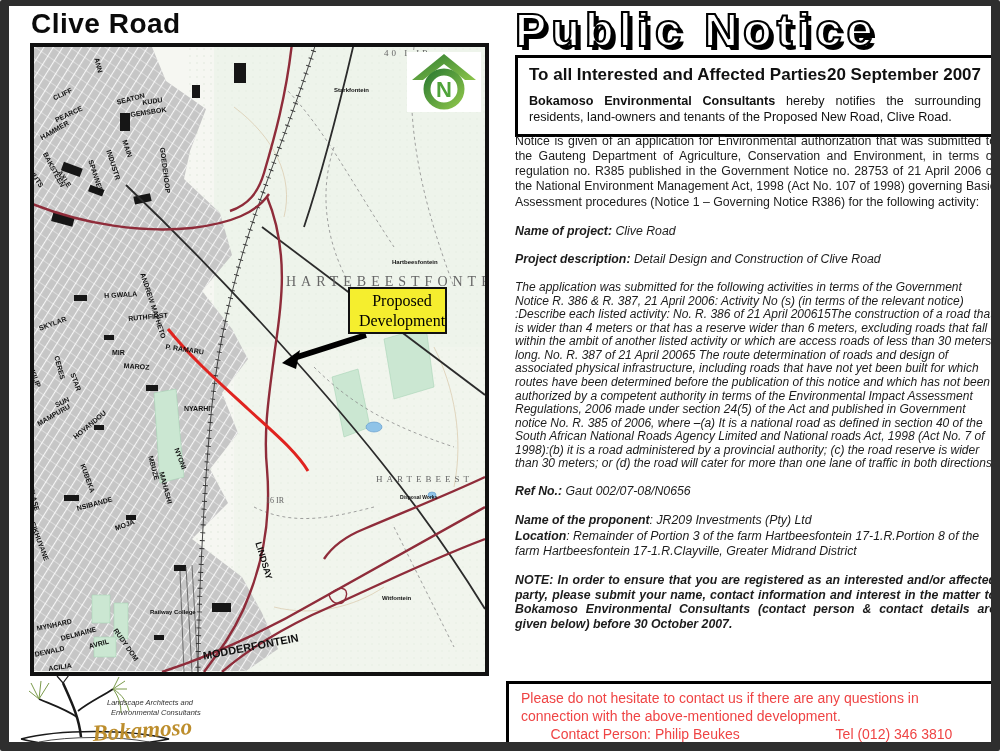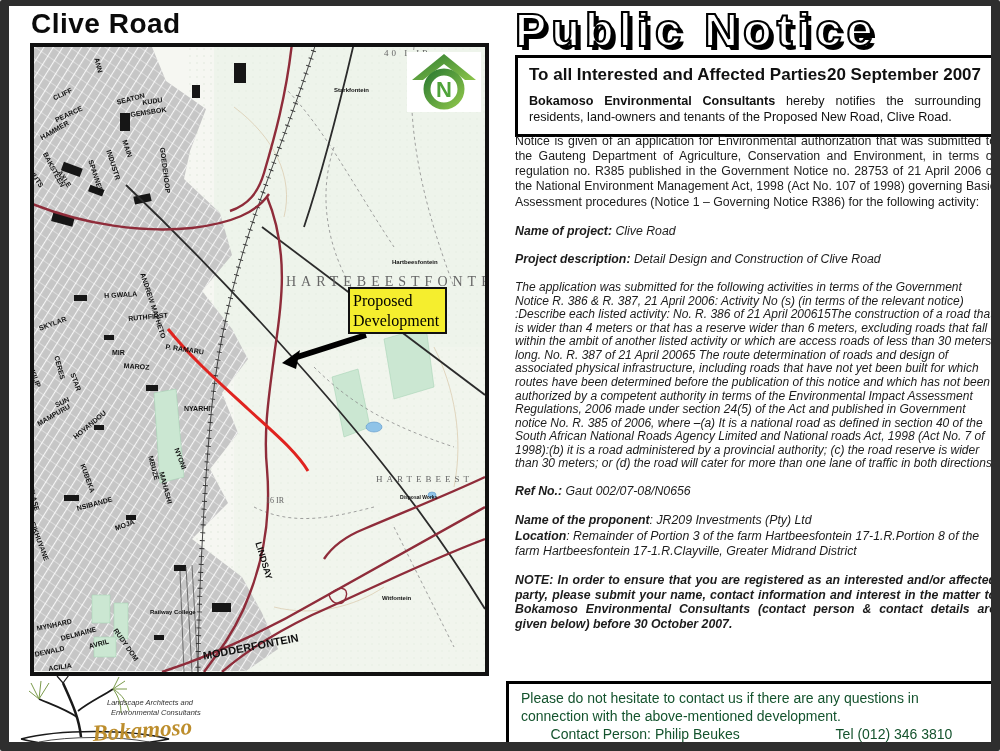--- a/index.html
+++ b/index.html
@@ -10,41 +10,41 @@
 
   
   #map-title{position:absolute;left:22px;top:2px;font-size:28px;font-weight:bold;color:#0b0b0b;letter-spacing:.5px;}
   #map-box{position:absolute;left:21px;top:37px;width:459px;height:633px;border:4px solid #111;background:#f6f7f2;}
   #map-inner{position:relative;width:451px;height:625px;overflow:hidden;}
   #map-svg{position:absolute;left:0;top:0;}
   #map-labels{position:absolute;left:0;top:0;width:100%;height:100%;}
   .map-label{position:absolute;font-size:7px;font-weight:bold;color:#111;transform-origin:left top;white-space:nowrap;line-height:1;}
   .map-label.serif{font-family:"Liberation Serif",serif;font-weight:normal;}
   #callout{position:absolute;left:314px;top:240px;width:99px;height:47px;background:#f5ee2e;border:2px solid #111;
-           display:flex;flex-direction:column;justify-content:center;padding-left:3px;
-           font-family:"Liberation Serif",serif;font-size:16px;color:#000;line-height:1.2;}
+           display:flex;flex-direction:column;justify-content:center;padding-left:9px;
+           font-family:"Liberation Serif",serif;font-size:16px;color:#000;line-height:1.2;align-items:center;}
   #n-logo{position:absolute;right:4px;top:5px;width:74px;height:60px;background:#fff;}
   #bok-logo{position:absolute;left:10px;top:667px;width:250px;height:74px;}
   .bok-small{font-size:7.5px;font-style:italic;fill:#333;}
   .bok-script{font-family:"Liberation Serif",serif;font-style:italic;font-weight:bold;font-size:23px;fill:#bd8e2d;}
 
   
   #pn-title{position:absolute;left:506px;top:-4px;width:482px;font-size:47px;font-weight:bold;letter-spacing:5px;
             color:#fff;-webkit-text-stroke:2.2px #000;text-shadow:4px 4px 0 #000;white-space:nowrap;}
   #header-box{position:absolute;left:506px;top:49px;width:480px;border:3px solid #000;padding:7px 11px 9px;background:#fff;}
   #header-row1{display:flex;justify-content:space-between;font-weight:bold;font-size:17px;color:#111;}
   #header-intro{margin-top:9px;font-size:12.6px;text-align:justify;color:#111;line-height:1.25;}
   #body-col{position:absolute;left:506px;top:128px;width:481px;height:546px;overflow:hidden;font-size:12.3px;color:#1c1c1c;}
   .para-justify{text-align:justify;line-height:1.23;margin:0 0 14px;}
   .field-line{font-style:italic;margin:0 0 14px;line-height:1.2;}
   .field-line b{font-style:italic;}
   #activity-para{font-style:italic;font-size:12px;line-height:1.13;margin:0 0 13px;}
   #note-para{font-weight:bold;font-style:italic;text-align:justify;line-height:1.2;margin:0;}
   #contact-box{position:absolute;left:497px;top:675px;width:491px;height:71px;border:3px solid #000;background:#fff;
-               padding:6px 12px;font-size:14px;color:#14532d;line-height:1.28;}
+               padding:6px 12px;font-size:14px;color:#ef4444;line-height:1.28;}
   .contact-row{display:flex;justify-content:center;}
   .contact-row .c-left{width:285px;}
 </style>
 </head>
 <body>
 
 <div id="frame">
   <div id="sheet">
 
     <div id="map-title">Clive Road</div>

